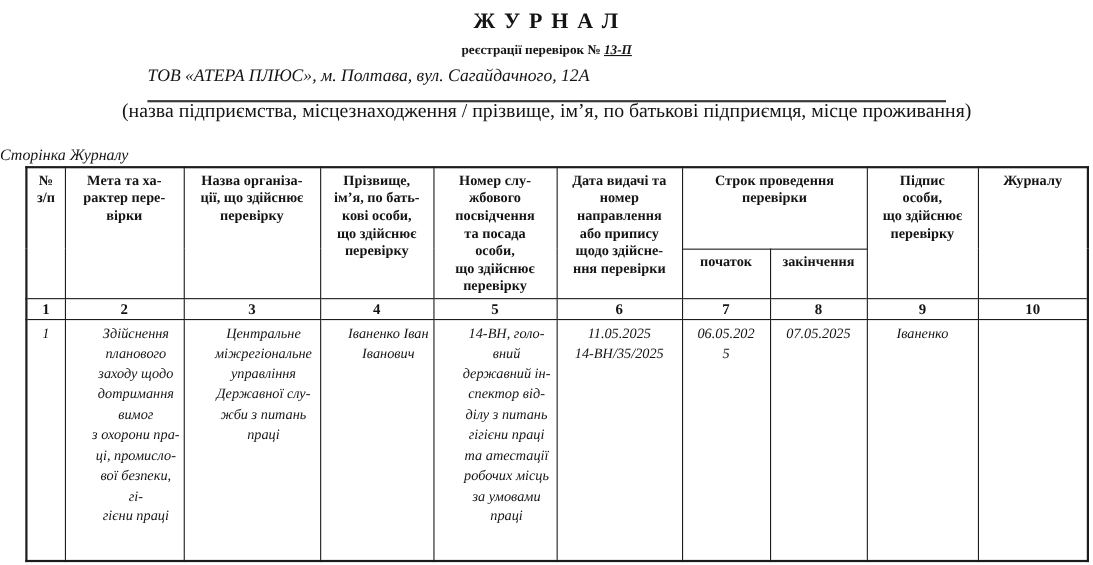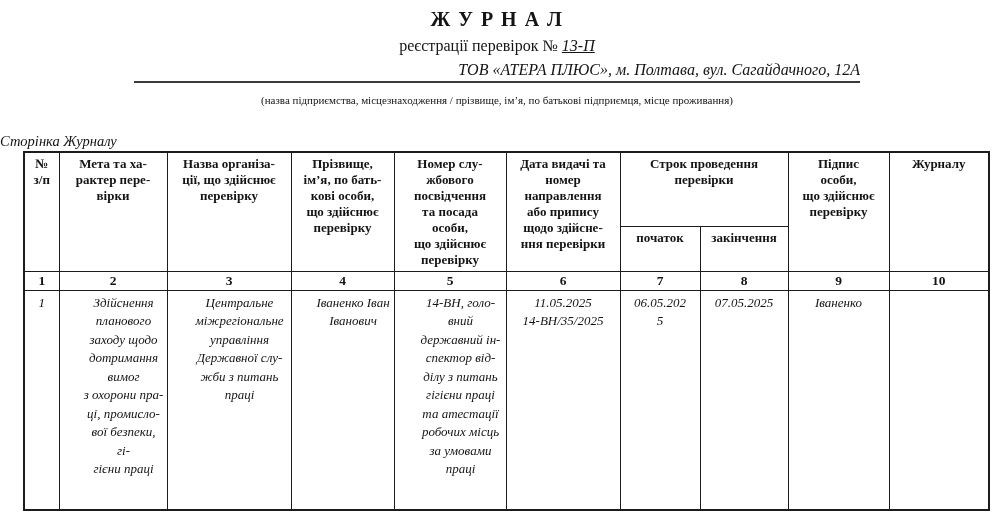--- a/index.html
+++ b/index.html
@@ -10,29 +10,29 @@
     color: #141414;
     overflow: hidden;
   }
   .page { width: 994px; height: 462px; position: relative; }
 
   .doc-header { text-align: center; padding-top: 7px; }
   .doc-title {
     font-size: 20px; font-weight: bold; letter-spacing: 1.5px;
     line-height: 25px;
   }
-  .doc-subtitle { font-size: 16px; font-weight: normal; line-height: 23px; margin-top: 2px; }
+  .doc-subtitle { font-size: 12px; font-weight: bold; line-height: 23px; margin-top: 2px; }
   .journal-no { font-style: italic; text-decoration: underline; }
   .company-wrap {
     width: 726px; margin: 3px auto 0;
     border-bottom: 2px solid #3a3a3a;
     font-style: italic; font-size: 16px; line-height: 20px;
-    text-align: right; padding-bottom: 1px;
+    text-align: left; padding-bottom: 11px;
   }
-  .company-caption { font-size: 11px; line-height: 15px; margin-top: 10px; }
+  .company-caption { font-size: 18px; line-height: 15px; margin-top: 0; }
 
   .page-label {
     text-align: left; font-style: italic; font-size: 14.5px;
     line-height: 16px; margin: 25px 26px 2px 0;
   }
 
   table.journal {
     border-collapse: collapse; table-layout: fixed;
     width: 965px; margin-left: 23px;
     border: 2px solid #1c1c1c;

